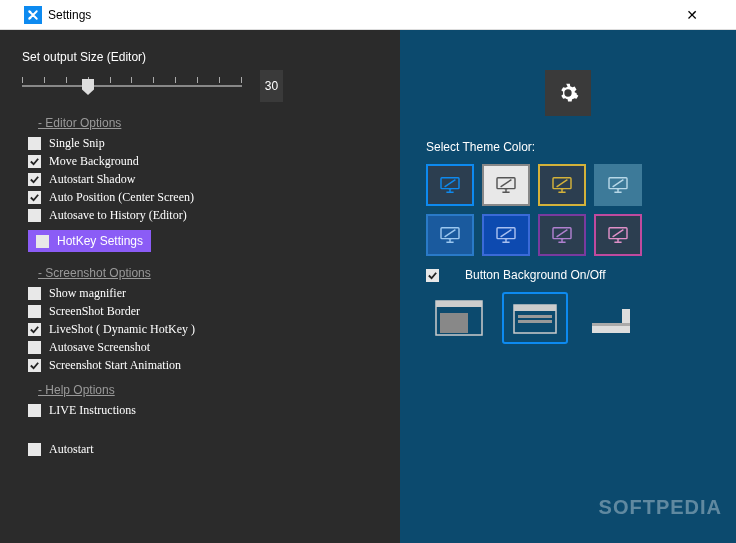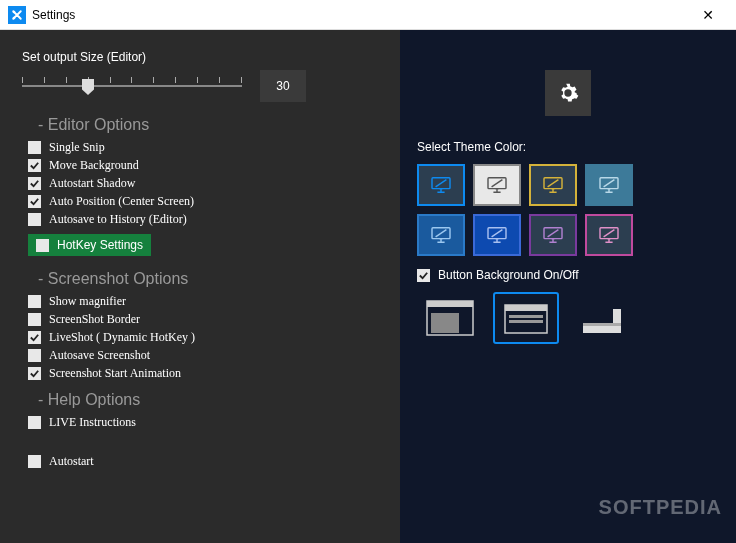--- a/index.html
+++ b/index.html
@@ -1,51 +1,51 @@
 <!DOCTYPE html>
 <html><head>
 <meta charset="utf-8">
 <style>
 * { box-sizing: border-box; margin: 0; padding: 0; }
 body { font-family: "Segoe UI", Arial, sans-serif; font-size: 12px; background: #fff; width: 736px; height: 543px; overflow: hidden; }
-.titlebar { height: 30px; background: #fff; display: flex; align-items: center; padding: 0 8px; border-bottom: 1px solid #ddd; }
+.titlebar { height: 30px; background: #fff; display: flex; align-items: center; padding: 0 24px; border-bottom: 1px solid #ddd; }
 .titlebar .app-icon { width: 18px; height: 18px; background: #0d8af0; display: flex; align-items: center; justify-content: center; margin-right: 6px; }
 .titlebar .app-icon svg { width: 12px; height: 12px; }
 .titlebar .title { font-size: 12px; color: #000; }
 .titlebar .spacer { flex: 1; }
 .titlebar .close { width: 40px; height: 30px; display: flex; align-items: center; justify-content: center; font-size: 14px; color: #000; cursor: pointer; }
 .content { display: flex; height: 513px; }
 .left { width: 400px; background: #2b2b2b; padding: 20px 22px; color: #fff; }
-.right { flex: 1; background: #0f172a; padding: 20px 17px; color: #fff; position: relative; }
+.right { flex: 1; background: #0c4a6e; padding: 20px 26px; color: #fff; position: relative; }
 .slider-label { font-size: 12px; margin-bottom: 6px; display: block; }
 .slider-row { display: flex; align-items: center; gap: 18px; margin-bottom: 14px; }
 .slider-wrap { position: relative; width: 220px; height: 30px; }
 .slider-track { position: absolute; top: 14px; left: 0; right: 0; height: 2px; background: #888; }
 .slider-ticks { position: absolute; top: 6px; left: 0; right: 0; height: 8px; display: flex; justify-content: space-between; }
 .slider-ticks span { width: 1px; height: 6px; background: #aaa; }
 .slider-thumb { position: absolute; top: 8px; left: 30%; width: 12px; height: 16px; background: #ddd; transform: translateX(-50%); clip-path: polygon(0 0, 100% 0, 100% 65%, 50% 100%, 0 65%); }
-.slider-value { width: 46px; height: 32px; background: #3a3a3a; display: flex; align-items: center; justify-content: center; font-size: 12px; }
-.section-head { color: #999; font-size: 16px; margin: 10px 0 6px 16px; }
+.slider-value { width: 23px; height: 32px; background: #3a3a3a; display: flex; align-items: center; justify-content: center; font-size: 12px; }
+.section-head { color: #999; font-size: 12px; margin: 10px 0 6px 16px; text-decoration: underline; }
 .chk { display: flex; align-items: center; gap: 8px; margin: 3px 0 3px 6px; cursor: pointer; }
 .chk .box { width: 13px; height: 13px; background: #e8e8e8; display: flex; align-items: center; justify-content: center; flex-shrink: 0; }
 .chk .box.checked { background: #e8e8e8; }
 .chk .box svg { width: 11px; height: 11px; display: none; }
 .chk .box.checked svg { display: block; }
 .chk .lbl { font-size: 12px; color: #fff; font-family: Liberation Serif, serif; }
-.hotkey { background: #15803d; padding: 4px 8px; margin: 4px 0 4px 6px; display: inline-flex; align-items: center; gap: 8px; cursor: pointer; }
+.hotkey { background: #8b5cf6; padding: 4px 8px; margin: 4px 0 4px 6px; display: inline-flex; align-items: center; gap: 8px; cursor: pointer; }
 .hotkey .box { width: 13px; height: 13px; background: #e8e8e8; flex-shrink: 0; }
 .autostart { margin-top: 24px; }
 .gear-btn { width: 46px; height: 46px; background: #3a3a3a; display: flex; align-items: center; justify-content: center; margin: 20px auto 24px; cursor: pointer; }
 .gear-btn svg { width: 22px; height: 22px; fill: #fff; }
 .right-label { font-size: 12px; margin: 18px 0 10px 0; }
 .theme-grid { display: grid; grid-template-columns: repeat(4, 48px); gap: 8px; }
 .theme-tile { width: 48px; height: 42px; display: flex; align-items: center; justify-content: center; border: 2px solid transparent; cursor: pointer; }
 .theme-tile svg { width: 22px; height: 18px; }
 .theme-tile.sel { border-color: #0d8af0; }
-.chk-right { display: flex; align-items: center; gap: 8px; margin-top: 12px; cursor: pointer; }
+.chk-right { display: flex; align-items: center; gap: 26px; margin-top: 12px; cursor: pointer; }
 .chk-right .box { width: 13px; height: 13px; background: #e8e8e8; display: flex; align-items: center; justify-content: center; }
 .chk-right .box svg { width: 11px; height: 11px; }
 .mode-row { display: flex; gap: 10px; margin-top: 10px; }
 .mode-tile { width: 66px; height: 52px; display: flex; align-items: center; justify-content: center; border: 2px solid transparent; border-radius: 3px; cursor: pointer; }
 .mode-tile.sel { border-color: #0d8af0; }
 .watermark { position: absolute; right: 14px; bottom: 24px; font-size: 20px; font-weight: 600; letter-spacing: 1px; color: rgba(255,255,255,0.35); font-family: Arial, sans-serif; }
 </style>
 </head>
 <body>
 

